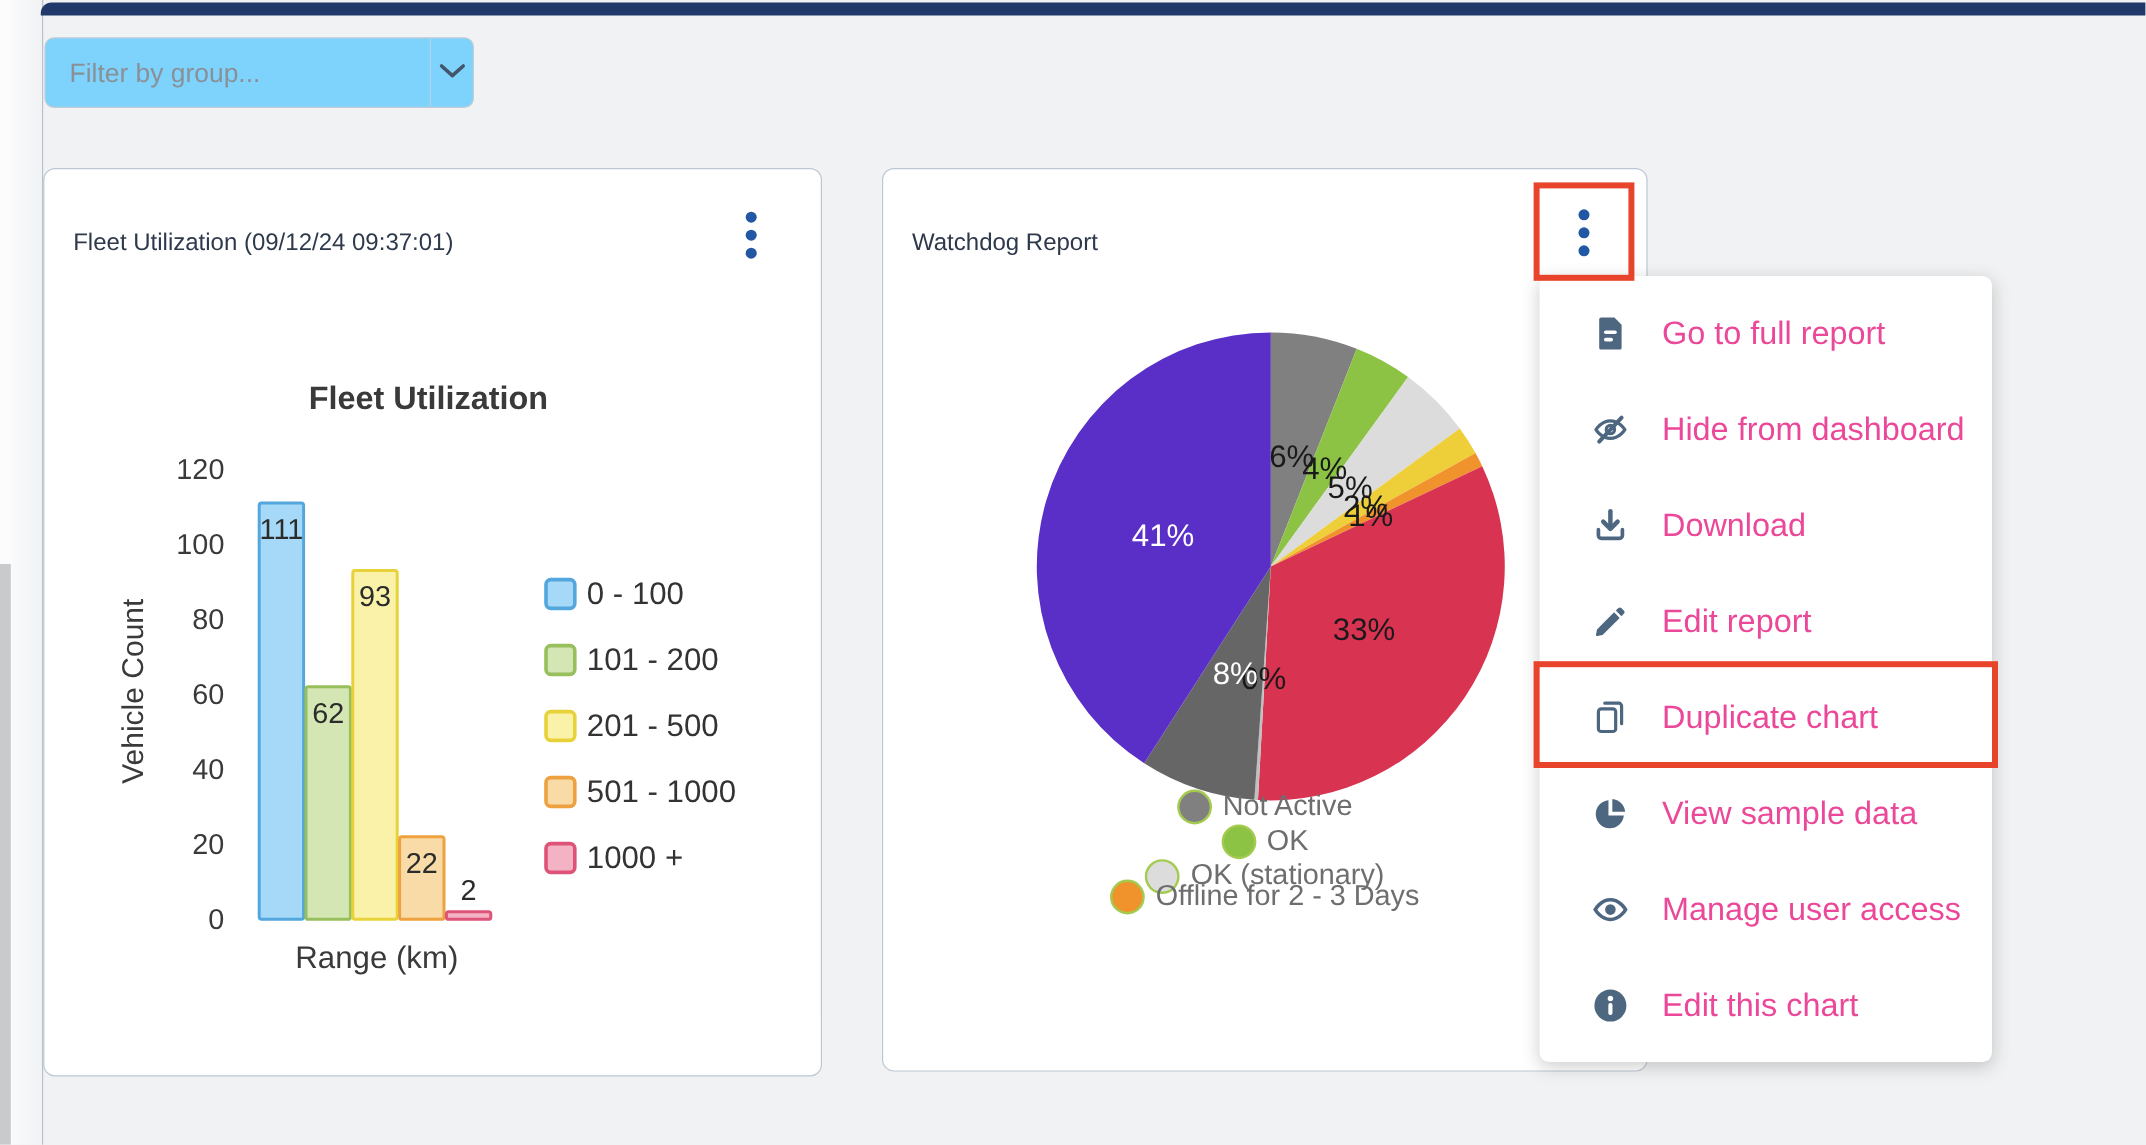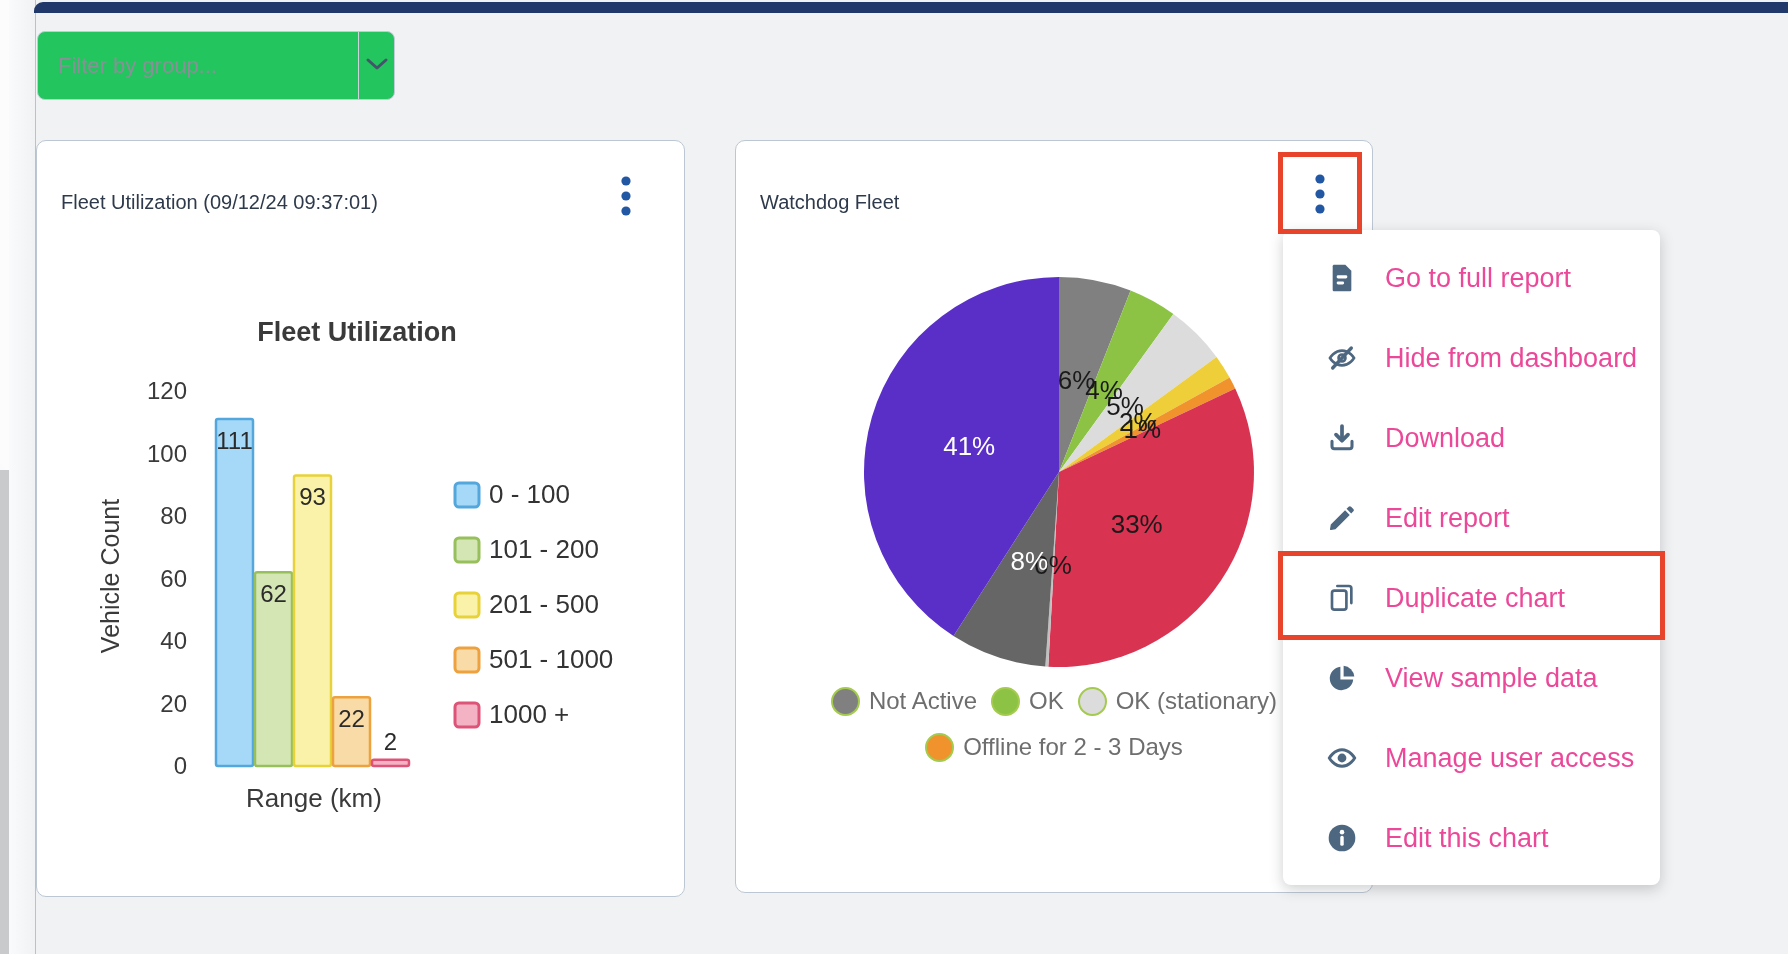--- a/index.html
+++ b/index.html
@@ -10,21 +10,21 @@
   .left-rail { position:absolute; left:0; top:0; width:36px; height:954px;
     background:linear-gradient(90deg,#fafbfc 20%,#f1f2f3 100%); border-right:1px solid #b8c2cd; z-index:1; }
   .rail-white { position:absolute; left:0; top:0; width:9px; height:470px; background:#fcfcfd; border-bottom-left-radius:10px; }
   .rail-gray { position:absolute; left:0; top:470px; width:9px; height:484px; background:#c9cacc; }
 
   
   .top-bar { position:absolute; left:34px; right:0; top:2px; height:11px; background:#20386a;
     border-top-left-radius:9px; z-index:2; }
 
   
-  .filter-control { position:absolute; left:37px; top:31px; width:358px; height:69px; background:#22c55e;
+  .filter-control { position:absolute; left:37px; top:31px; width:358px; height:59px; background:#7dd3fc;
     border:1.5px solid #c3ccd6; border-radius:8px; display:flex; align-items:stretch; z-index:3; }
   .filter-input { flex:1; border:none; outline:none; background:transparent; padding:0 12px 0 20px;
     font-family:"Liberation Sans",sans-serif; font-size:22px; color:#3c4452; }
   .filter-input::placeholder { color:#8a9097; }
   .filter-drop { width:61px; border:none; outline:none; background:transparent; border-left:1px solid #ccd3db;
     display:flex; align-items:center; justify-content:center; cursor:pointer; border-radius:0 8px 8px 0; }
 
   
   .card { position:absolute; background:#fff; border:1.5px solid #bcc7d3; border-radius:10px; z-index:2; }
   .card1 { left:36px; top:140px; width:649px; height:757px; }
@@ -35,21 +35,21 @@
   .kebab-1 { right:36px; top:28px; }
   .kebab-2 { right:30px; top:26px; }
 
   .bar-svg { position:absolute; left:60px; top:150px; width:560px; height:530px; }
   .pie-svg { position:absolute; left:0; top:90px; width:638px; height:500px; }
 
   svg text { font-family:"Liberation Sans", sans-serif; }
 
   
   .pie-legend { position:absolute; left:6px; right:6px; top:537px; display:flex; flex-direction:column; }
-  .pie-legend-row { height:46px; display:flex; align-items:center; justify-content:center; }
+  .pie-legend-row { height:46px; display:flex; align-items:center; justify-content:center;flex-direction:column; }
   .pie-legend-item { display:flex; align-items:center; margin:0 7px; }
   .pie-swatch { width:29px; height:29px; border-radius:50%; border:2px solid #a4cb4f; margin-right:9px; flex:none; }
   .pie-legend-label { font-size:24px; color:#6e6e6e; white-space:nowrap; }
 
   
   .menu { position:absolute; left:1283px; top:230px; width:377px; height:655px; background:#fff;
     border-radius:8px; box-shadow:0 4px 14px rgba(60,64,67,.25); padding-top:8px; z-index:30; }
   .menu-item { height:80px; display:flex; align-items:center; padding-left:42px; gap:26px;
     background:transparent; border:none; width:100%; cursor:pointer; text-align:left; }
   .menu-item-label { font-size:27px; color:#ec4899; white-space:nowrap; }
@@ -122,21 +122,21 @@
         <rect x="358" y="302" width="24" height="24" rx="4" fill="#faf2a9" stroke="#e8d239" stroke-width="3"></rect>
         <text x="392" y="322" font-size="26" fill="#333">201 - 500</text>
         <rect x="358" y="357" width="24" height="24" rx="4" fill="#f8dba6" stroke="#eda13f" stroke-width="3"></rect>
         <text x="392" y="377" font-size="26" fill="#333">501 - 1000</text>
         <rect x="358" y="412" width="24" height="24" rx="4" fill="#f3b3c4" stroke="#dd5478" stroke-width="3"></rect>
         <text x="392" y="432" font-size="26" fill="#333">1000 +</text>
       </svg>
   </section>
 
   <section class="card card2">
-    <h2 class="card-title">Watchdog Fleet</h2>
+    <h2 class="card-title">Watchdog Report</h2>
     <button class="kebab kebab-2">
       <span>
         <svg width="14" height="46" viewBox="0 0 14 46">
           <circle cx="7" cy="8" r="4.6" fill="#2257a4"></circle>
             <circle cx="7" cy="23" r="4.6" fill="#2257a4"></circle>
             <circle cx="7" cy="38" r="4.6" fill="#2257a4"></circle>
         </svg>
       </span>
     </button>
     <svg class="pie-svg" viewBox="0 0 638 500">

